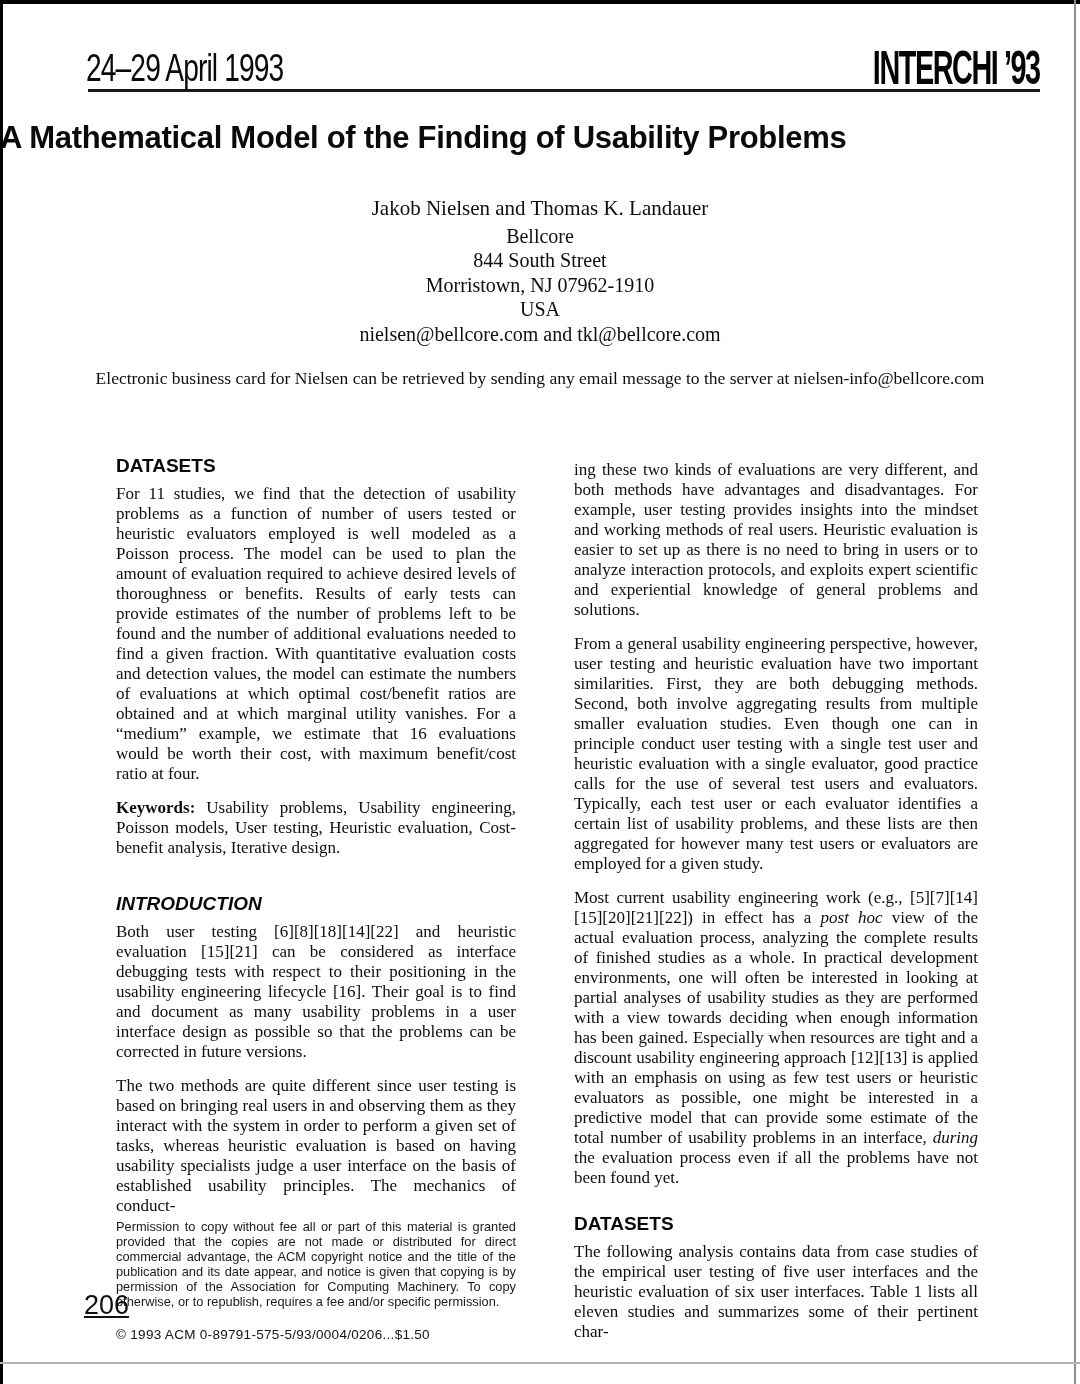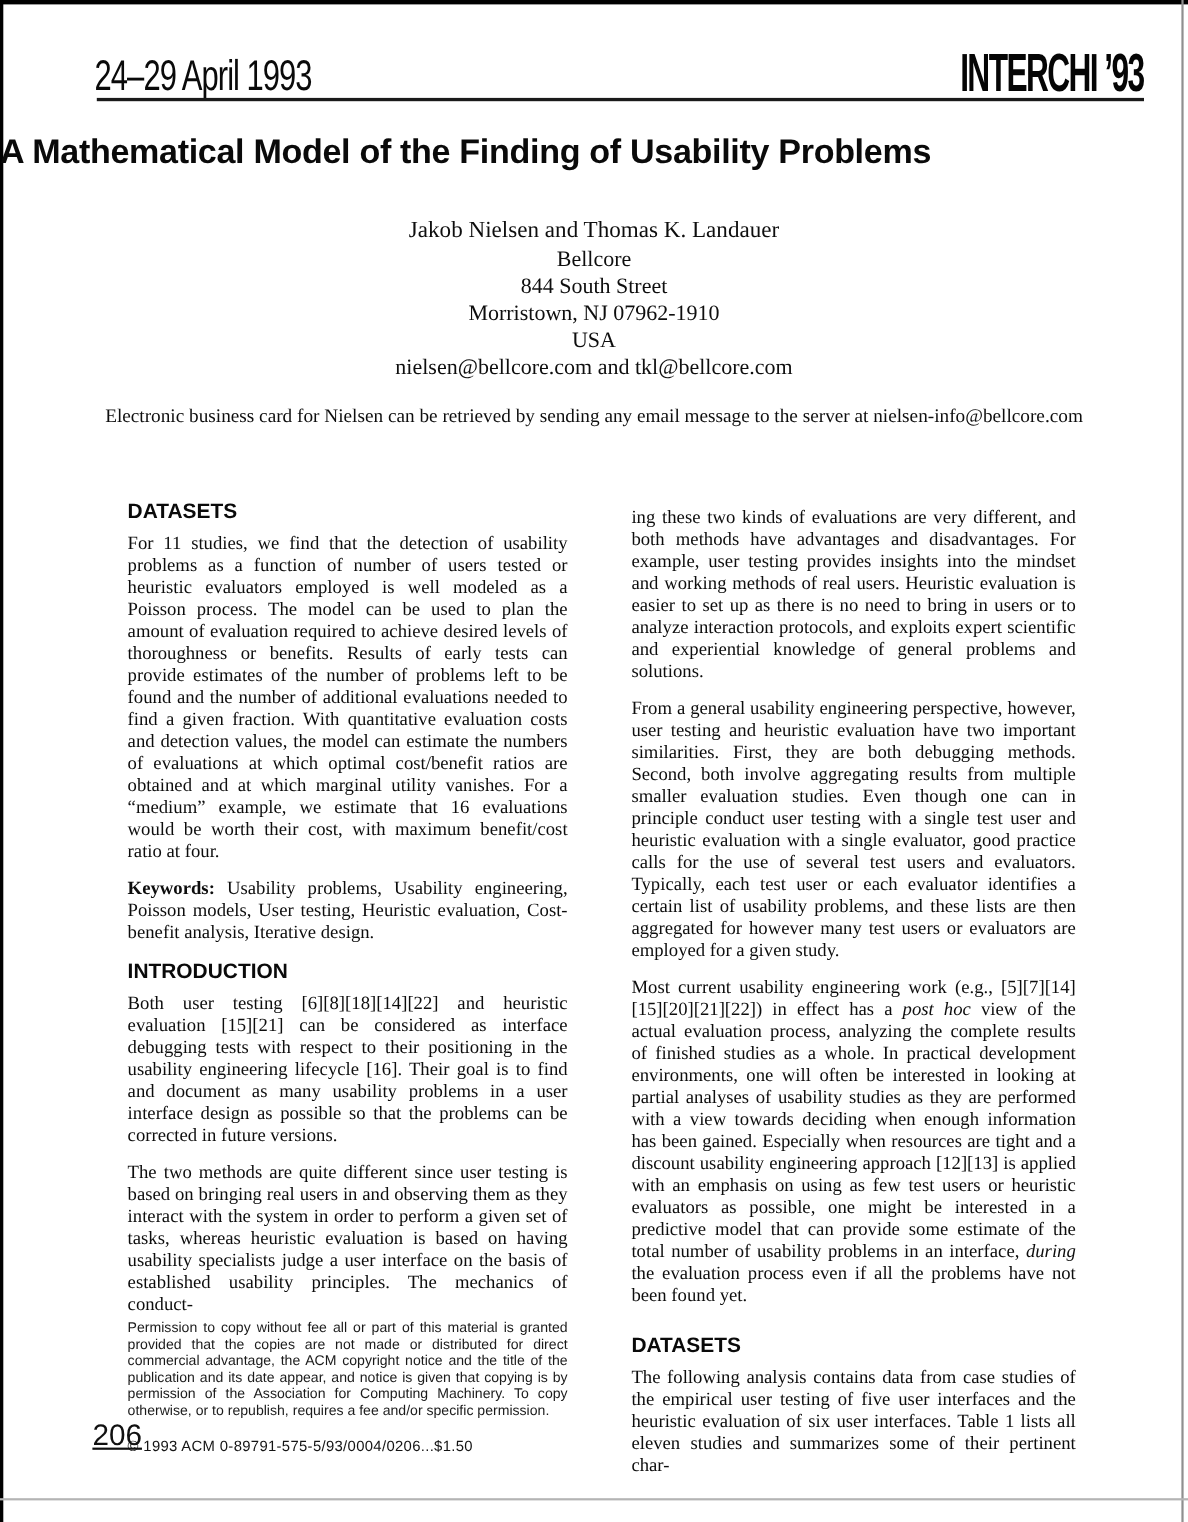--- a/index.html
+++ b/index.html
@@ -62,21 +62,21 @@
     font-size:17px;line-height:20px;text-align:justify;color:#0d0d0d;
   }
   .col-left{left:116px;width:416px;}
   .col-right{left:574px;width:420px;top:460px;}
   .col p{margin:0 16px 14px 0;}
   h2.sec{
     font-family:"Liberation Sans","DejaVu Sans",sans-serif;
     font-size:19px;font-weight:700;letter-spacing:0;
     margin:0 0 8px 0;color:#0a0a0a;text-align:left;
   }
-  h2.sec-intro{margin-top:16px;}
+  h2.sec-intro{margin-top:36px;font-style:italic;}
   h2.sec-datasets{margin-top:26px;}
   .kw-label{font-weight:700;}
   .ital{font-style:italic;}
 
   
   .permission{
     font-family:"Liberation Sans","DejaVu Sans",sans-serif;
     font-size:12.8px;line-height:14.9px;color:#1a1a1a;
     text-align:justify;width:400px;margin-top:2px;
   }

